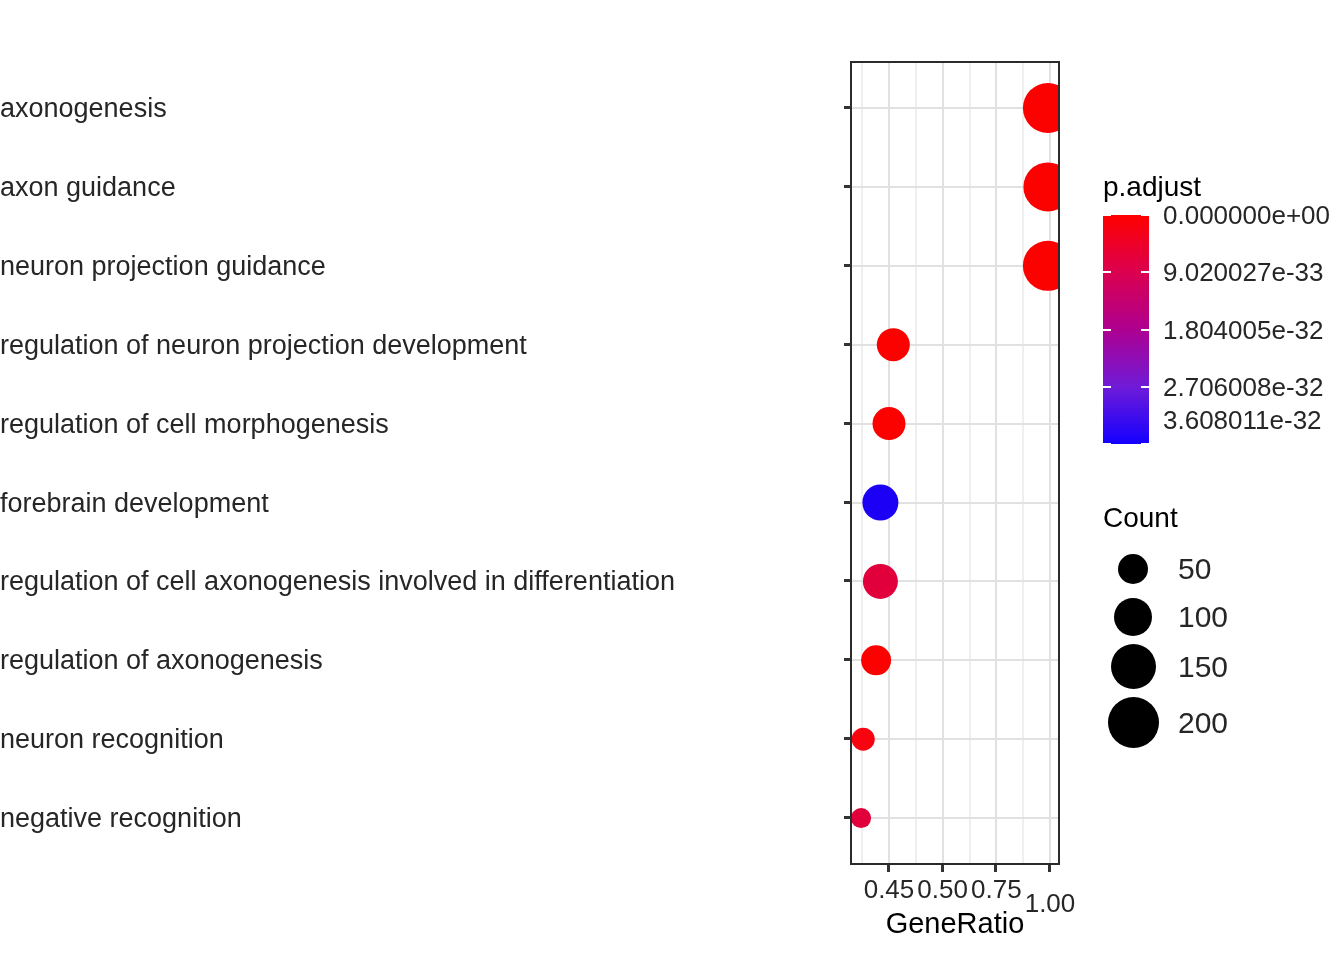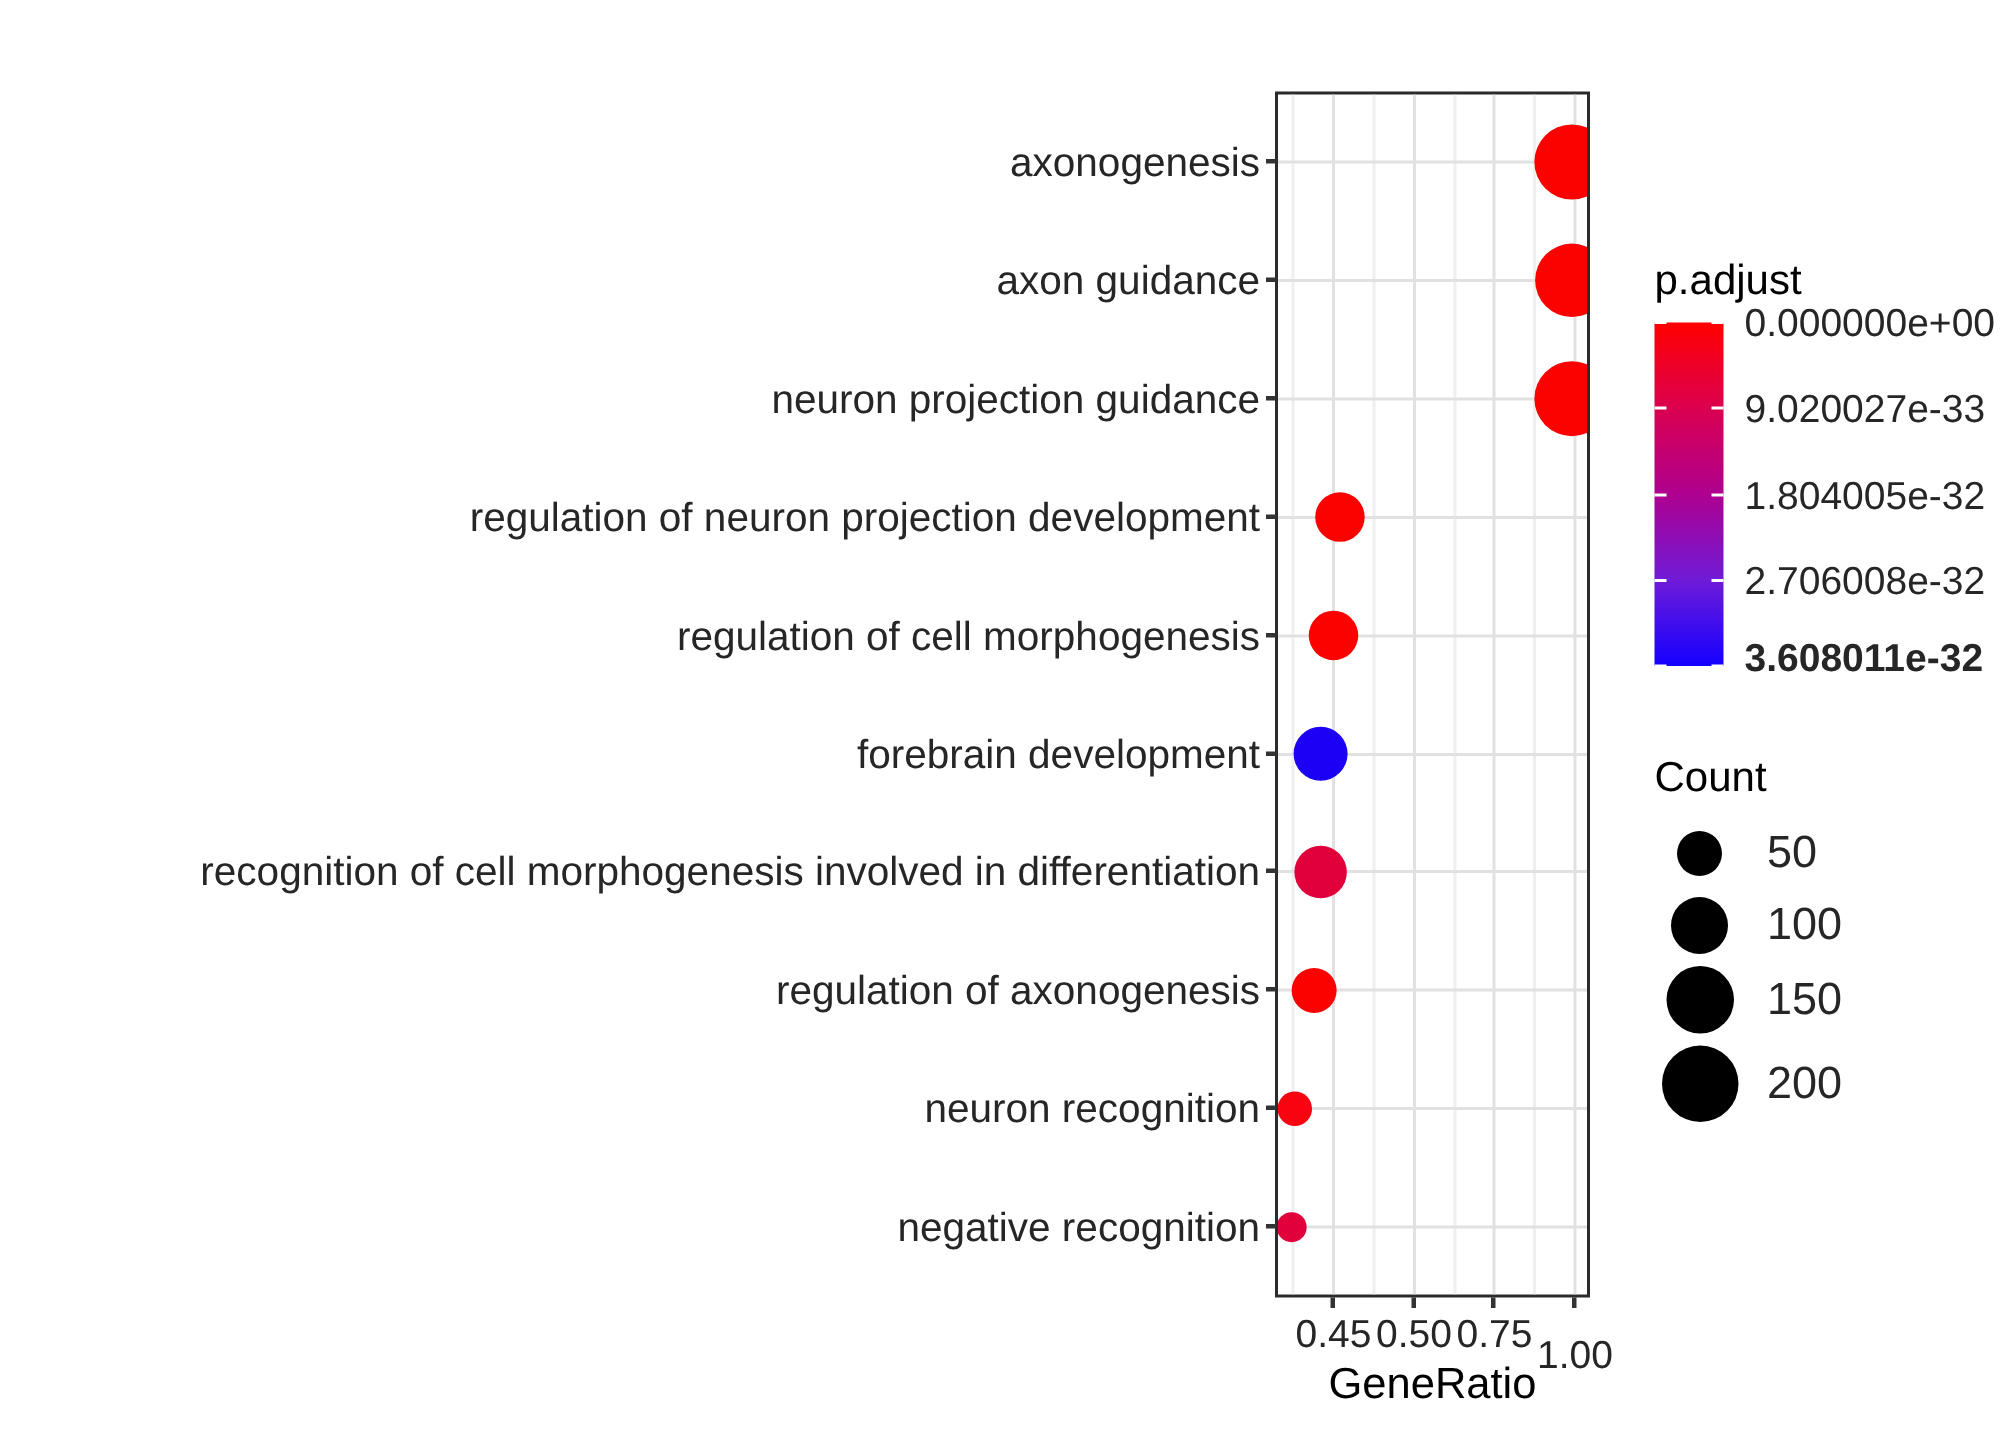--- a/index.html
+++ b/index.html
@@ -5,21 +5,21 @@
   html,body{margin:0;padding:0;background:#ffffff;}
   .figure{position:relative;width:1344px;height:960px;background:#ffffff;
           font-family:"Liberation Sans",sans-serif;overflow:hidden;}
   .panel{position:absolute;left:850px;top:61px;width:210px;height:804px;
          border:2px solid #2b2b2b;box-sizing:border-box;background:#ffffff;overflow:hidden;}
   .gl{position:absolute;top:0;bottom:0;width:2px;}
   .gl.major{background:#e1e1e1;}
   .gl.minor{background:#efefef;}
   .row-gl{position:absolute;left:0;right:0;height:2px;background:#e1e1e1;}
   .dots{position:absolute;left:0;top:0;}
-  .ylab{position:absolute;left:0;width:840px;text-align:right;font-size:27px;
+  .ylab{position:absolute;left:0;width:840px;font-size:27px;
         color:#262626;height:34px;line-height:34px;white-space:nowrap;}
   .ytick{position:absolute;width:7px;height:3px;background:#333333;}
   .xtick{position:absolute;width:3px;height:7px;background:#333333;top:865px;}
   .xlab{position:absolute;width:90px;text-align:center;font-size:26px;color:#262626;top:874px;}
   .xtitle{position:absolute;left:850px;top:907px;width:210px;text-align:center;
           font-size:29px;color:#000000;}
   .leg-title{position:absolute;font-size:28px;color:#000000;}
   .colorbar{position:absolute;left:1103px;top:215px;width:46px;height:229px;}
   .cbtick{position:absolute;width:8px;height:2px;background:#ffffff;}
   .cblab{position:absolute;left:1163px;font-size:26px;color:#262626;height:28px;line-height:28px;white-space:nowrap;}
@@ -71,21 +71,21 @@
     <div class="ylab" style="top: 169.9px;">axon guidance</div>
     <div class="ytick" style="left: 844px; top: 184.9px;"></div>
     <div class="ylab" style="top: 248.8px;">neuron projection guidance</div>
     <div class="ytick" style="left: 844px; top: 263.8px;"></div>
     <div class="ylab" style="top: 327.7px;">regulation of neuron projection development</div>
     <div class="ytick" style="left: 844px; top: 342.7px;"></div>
     <div class="ylab" style="top: 406.6px;">regulation of cell morphogenesis</div>
     <div class="ytick" style="left: 844px; top: 421.6px;"></div>
     <div class="ylab" style="top: 485.5px;">forebrain development</div>
     <div class="ytick" style="left: 844px; top: 500.5px;"></div>
-    <div class="ylab" style="top: 564.4px;">recognition of cell morphogenesis involved in differentiation</div>
+    <div class="ylab" style="top: 564.4px;">regulation of cell axonogenesis involved in differentiation</div>
     <div class="ytick" style="left: 844px; top: 579.4px;"></div>
     <div class="ylab" style="top: 643.3px;">regulation of axonogenesis</div>
     <div class="ytick" style="left: 844px; top: 658.3px;"></div>
     <div class="ylab" style="top: 722.2px;">neuron recognition</div>
     <div class="ytick" style="left: 844px; top: 737.2px;"></div>
     <div class="ylab" style="top: 801.1px;">negative recognition</div>
     <div class="ytick" style="left: 844px; top: 816.1px;"></div>
     <div class="xtick" style="left: 887px;"></div>
     <div class="xlab" style="left: 844px;">0.45</div>
     <div class="xtick" style="left: 940.668px;"></div>
@@ -101,21 +101,21 @@
     <div class="cbtick" style="left: 1141px; top: 271.25px;"></div>
     <div class="cblab" style="top: 258.25px;">9.020027e-33</div>
     <div class="cbtick" style="left: 1103px; top: 328.5px;"></div>
     <div class="cbtick" style="left: 1141px; top: 328.5px;"></div>
     <div class="cblab" style="top: 315.5px;">1.804005e-32</div>
     <div class="cbtick" style="left: 1103px; top: 385.75px;"></div>
     <div class="cbtick" style="left: 1141px; top: 385.75px;"></div>
     <div class="cblab" style="top: 372.75px;">2.706008e-32</div>
     <div class="cbtick" style="left: 1103px; top: 443px;"></div>
     <div class="cbtick" style="left: 1141px; top: 443px;"></div>
-    <div class="cblab" style="top: 424px; font-weight: bold;">3.608011e-32</div>
+    <div class="cblab" style="top: 406px;">3.608011e-32</div>
     <div class="cnt-circle" style="left: 1118px; top: 554px; width: 30px; height: 30px;"></div>
     <div class="cnt-lab" style="top: 555px;">50</div>
     <div class="cnt-circle" style="left: 1114px; top: 598px; width: 38px; height: 38px;"></div>
     <div class="cnt-lab" style="top: 603px;">100</div>
     <div class="cnt-circle" style="left: 1110.5px; top: 644px; width: 45px; height: 45px;"></div>
     <div class="cnt-lab" style="top: 652.5px;">150</div>
     <div class="cnt-circle" style="left: 1107.5px; top: 697px; width: 51px; height: 51px;"></div>
     <div class="cnt-lab" style="top: 708.5px;">200</div>
   </div>
 

